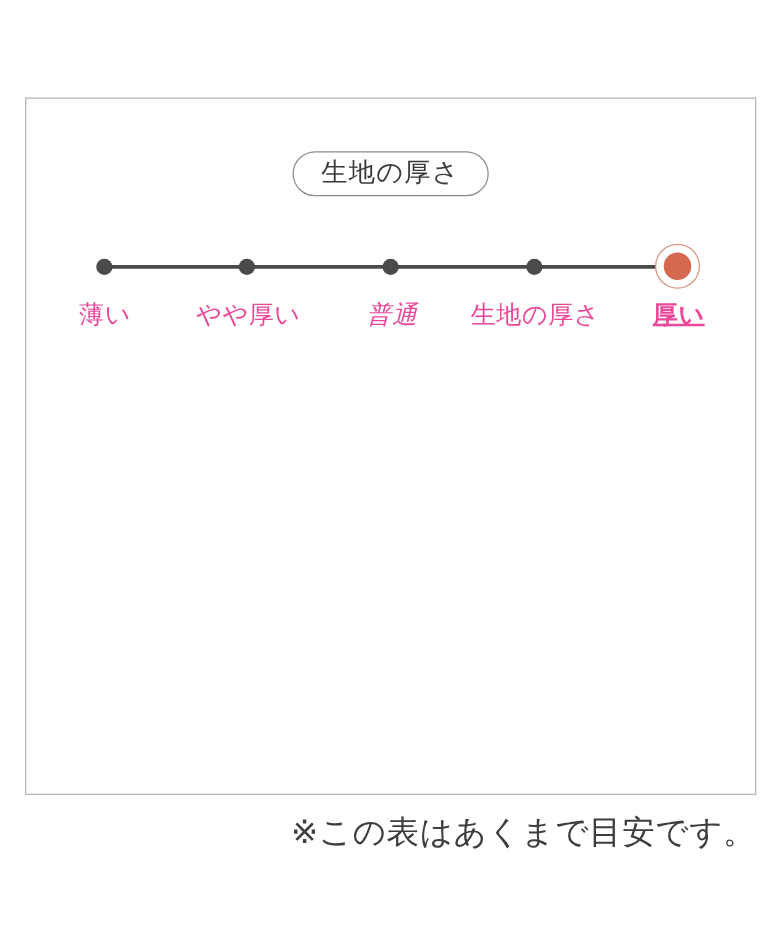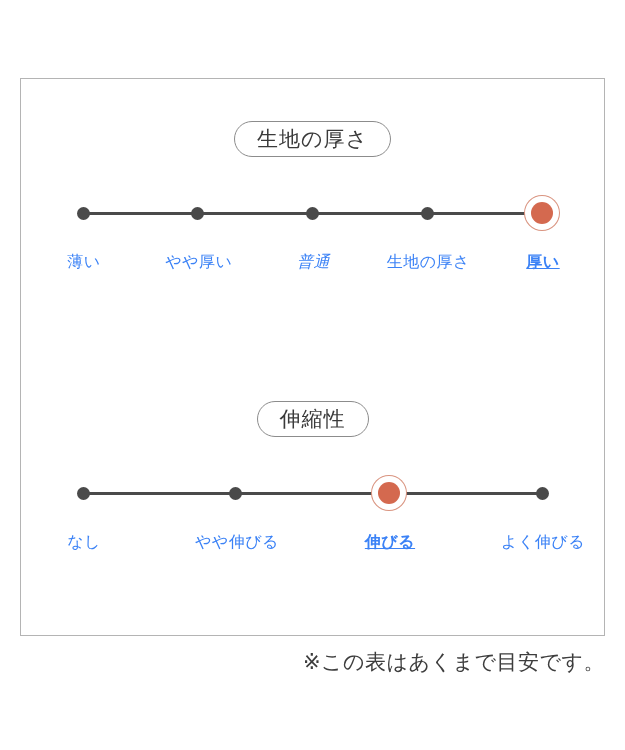--- a/index.html
+++ b/index.html
@@ -89,35 +89,35 @@
   }
 
   .labels {
     position: relative;
     margin: 0 auto;
     width: 585px;
     height: 34px;
   }
   .label {
     position: absolute;
-    top: 12px;
-    font-size: 16px;
+    top: 2px;
+    font-size: 20px;
     line-height: 30px;
-    color: #3b82f6;
+    color: #ec4899;
     white-space: nowrap;
     transform: translateX(-50%);
     letter-spacing: 0.5px;
   }
   .label.bold { font-weight: bold; text-decoration: underline; }
 
   #footnote {
     position: absolute;
     right: 20px;
     top: 648px;
-    font-size: 21px;
+    font-size: 26px;
     color: #3d3d3d;
     letter-spacing: 0.5px;
     white-space: nowrap;
   }
 </style>
 </head>
 <body>
 
 <div id="card">
 
@@ -139,38 +139,16 @@
       <div id="thickness-labels-inner">
           <div class="label" style="left: 63px;">薄い</div>
           <div class="label" style="left: 177.75px;">やや厚い</div>
           <div class="label" style="left: 292.5px; font-style: italic;">普通</div>
           <div class="label" style="left: 407.25px;">生地の厚さ</div>
           <div class="label bold" style="left: 522px;">厚い</div>
         </div>
     </div>
   </div>
 
-  <div class="section section-stretch">
-    <div class="pill-wrap" style="margin-top:54px;">
-      <div class="pill">伸縮性</div>
-    </div>
-    <div class="scale" style="margin-top:34px;">
-      <div class="track"></div>
-      <div id="stretch-dots">
-          <div class="dot" style="left: 43px;"></div>
-          <div class="dot" style="left: 195.985px;"></div>
-          <div class="dot active" style="left: 348.969px;"></div>
-          <div class="dot" style="left: 502px;"></div>
-        </div>
-    </div>
-    <div class="labels">
-      <div id="stretch-labels-inner">
-          <div class="label" style="left: 63px;">なし</div>
-          <div class="label" style="left: 215.985px;">やや伸びる</div>
-          <div class="label bold" style="left: 368.969px;">伸びる</div>
-          <div class="label" style="left: 522px;">よく伸びる</div>
-        </div>
-    </div>
-  </div>
 
 </div>
 
 <div id="footnote">※この表はあくまで目安です。</div>
 
 </body></html>

